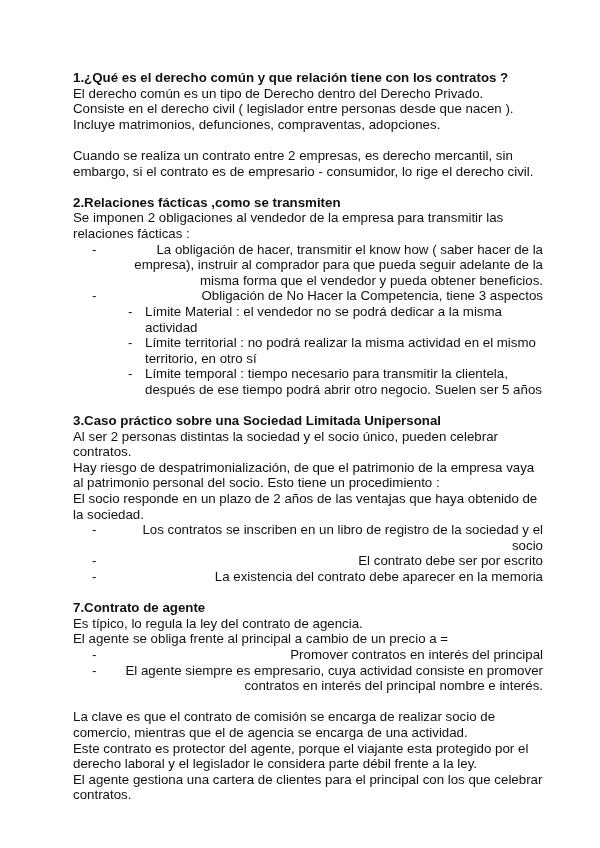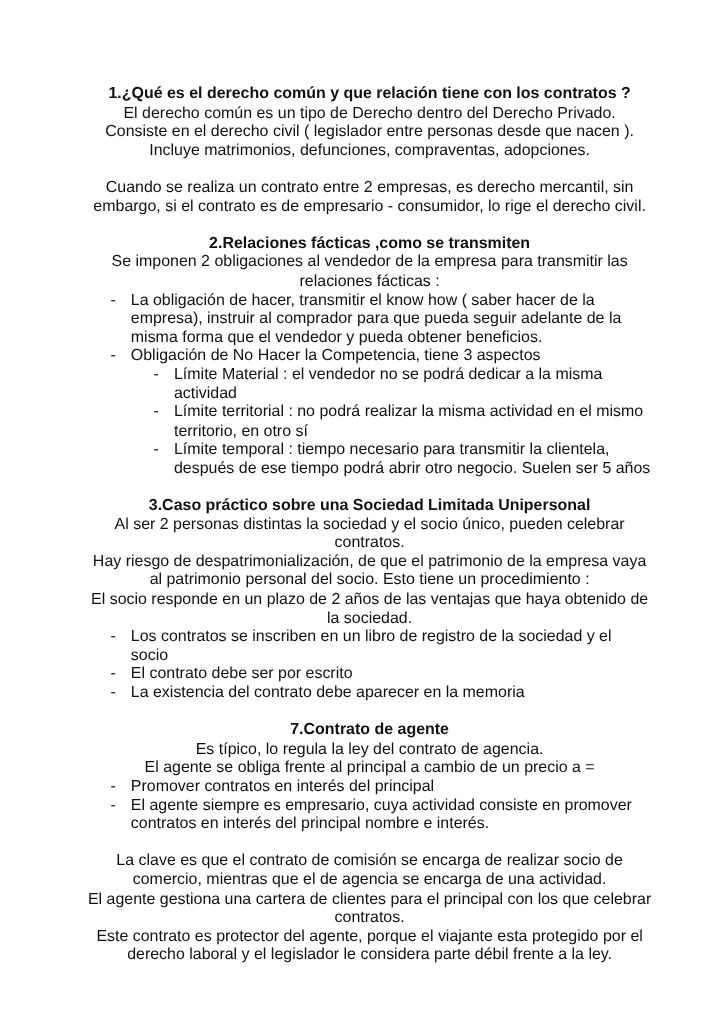--- a/index.html
+++ b/index.html
@@ -3,25 +3,25 @@
 <meta charset="utf-8">
 <style>
   html, body { margin: 0; padding: 0; background: #ffffff; }
   body { width: 600px; height: 848px; position: relative; overflow: hidden; }
   .page {
     position: absolute; left: 73px; top: 70px; width: 470px;
     font-family: "Liberation Sans", sans-serif;
     font-size: 13.3px; line-height: 15.6px; color: #111111;
   }
   .h { font-weight: bold; margin: 0; }
-  p { margin: 0; text-align: center; }
+  p { margin: 0; }
   .gap { height: 15.6px; }
   ul { list-style: none; margin: 0; padding: 0; }
   li { position: relative; }
-  .l1 { padding-left: 36px; }
+  .l1 { padding-left: 36px; text-align: right; }
   .l1::before { content: "-"; position: absolute; left: 19px; }
   .l2 { padding-left: 72px; }
   .l2::before { content: "-"; position: absolute; left: 55px; }
 </style>
 </head>
 <body>
 
 <div class="page">
 
   <div>
@@ -63,17 +63,17 @@
   <div>
     <p class="h">7.Contrato de agente</p>
     <p>Es típico, lo regula la ley del contrato de agencia.</p>
     <p>El agente se obliga frente al principal a cambio de un precio a =</p>
     <ul>
       <li class="l1">Promover contratos en interés del principal</li>
       <li class="l1">El agente siempre es empresario, cuya actividad consiste en promover contratos en interés del principal nombre e interés.</li>
     </ul>
     <div class="gap"></div>
     <p>La clave es que el contrato de comisión se encarga de realizar socio de comercio, mientras que el de agencia se encarga de una actividad.</p>
+    <p>Este contrato es protector del agente, porque el viajante esta protegido por el derecho laboral y el legislador le considera parte débil frente a la ley.</p>
     <p>El agente gestiona una cartera de clientes para el principal con los que celebrar contratos.</p>
-    <p>Este contrato es protector del agente, porque el viajante esta protegido por el derecho laboral y el legislador le considera parte débil frente a la ley.</p>
   </div>
 
 </div>
 
 </body></html>

